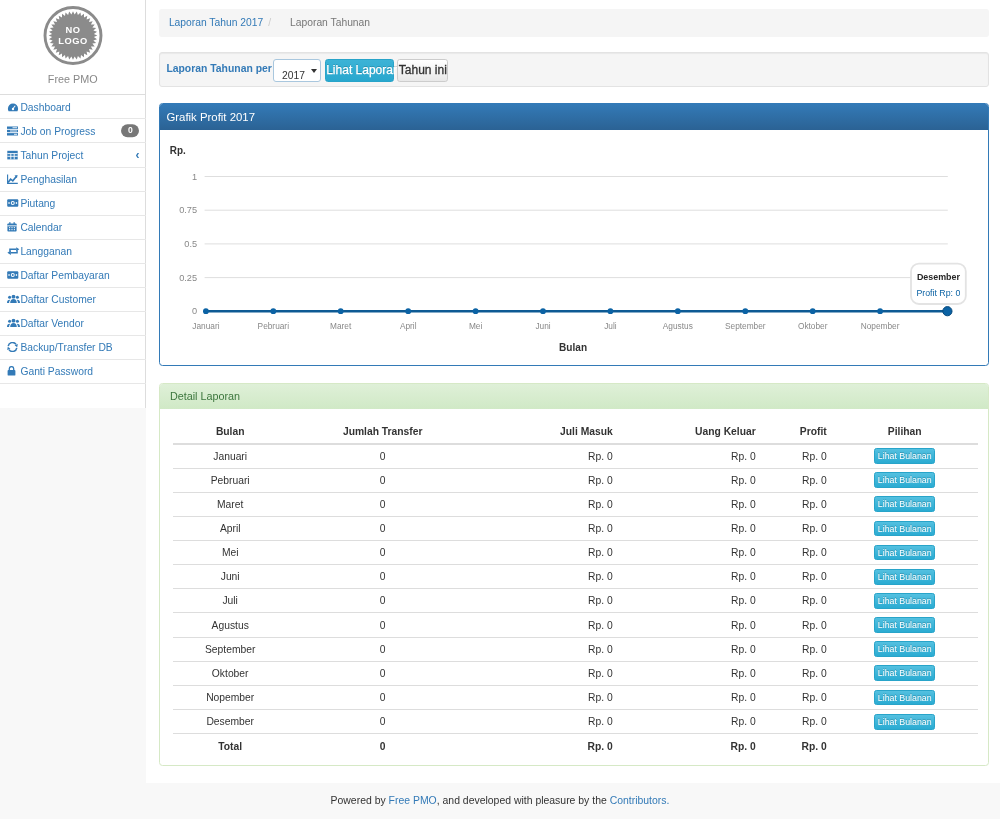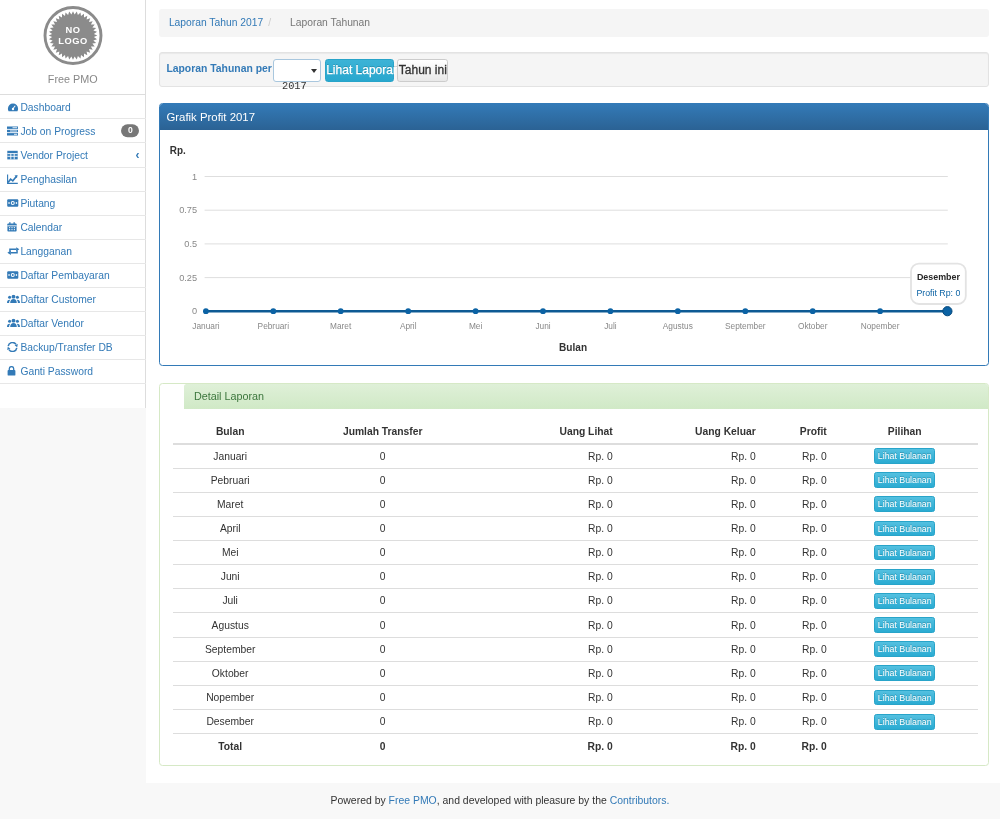--- a/index.html
+++ b/index.html
@@ -17,30 +17,30 @@
 #menu li svg { position:absolute; left:7.2px; top:50%; transform:translateY(-50%); }
 .badge0 { position:absolute; right:7px; top:50%; transform:translateY(-50%); background:#777; color:#fff; font-size:8.6px; font-weight:bold; border-radius:8px; width:18px; height:13.5px; line-height:13.5px; text-align:center; }
 .chev { position:absolute; right:7px; top:50%; transform:translateY(-50%); color:#337ab7; font-size:12px; font-weight:bold; line-height:10px; }
 
 #breadcrumb { position:absolute; left:13px; top:9.1px; width:830px; height:28px; background:#f5f5f5; border-radius:3px; font-size:10.3px; line-height:28px; padding-left:9.5px; }
 #breadcrumb .sep { color:#ccc; padding:0 7px 0 5px; }
 #breadcrumb .active { color:#777;padding-left:12px; }
 #well { position:absolute; left:13px; top:52.2px; width:830px; height:34.8px; background:#f5f5f5; border:1px solid #e3e3e3; border-radius:3px; box-shadow:inset 0 1px 1px rgba(0,0,0,.05); }
 #well label { position:absolute; left:6px; top:10px; color:#337ab7; font-weight:bold; font-size:10.4px; white-space:nowrap; }
 #selyear { position:absolute; left:112.6px; top:6.2px; width:48.5px; height:22.3px; background:#fff; border:1px solid #a9c7de; border-radius:3px; font-size:10.3px; color:#333; }
-#selyear .yr { position:absolute; left:8px; top:20px;font-family:Liberation Mono, monospace; }
+#selyear .yr { position:absolute; left:8px; top:10px; }
 #selyear .arr { position:absolute; right:3.5px; top:9px; width:0; height:0; border-left:3.4px solid transparent; border-right:3.4px solid transparent; border-top:4px solid #333; }
 .btn { display:inline-block; text-align:center; border-radius:2.8px; font-size:12px; position:absolute; white-space:nowrap; }
 #btn-lihat { left:164.8px; top:6.2px; width:68.6px; height:22.3px; line-height:21px; color:#fff; background:linear-gradient(#3cb3d6,#28a7ce); border:1px solid #28a4c9; text-shadow:0 -1px 0 rgba(0,0,0,.2); -webkit-text-stroke:0.25px #fff; }
 #btn-tahun { left:236.9px; top:6.2px; width:51.1px; height:22.3px; line-height:21px; color:#333; background:linear-gradient(#fff,#e8e8e8); border:1px solid #ccc; -webkit-text-stroke:0.3px #333; }
 
 .panel { position:absolute; left:13px; width:830px; border-radius:3.5px; }
 #panel1 { top:103px; height:263.4px; border:1px solid #337ab7; }
 #panel1 .phead { height:26.3px; background:linear-gradient(#337ab7,#2b6294); color:#fff; font-size:11.4px; line-height:26px; padding-left:6px; border-radius:2.5px 2.5px 0 0; }
-#panel2 { top:383.1px; height:383.4px; border:1px solid #d6e9c6;padding-left:24px; }
+#panel2 { top:383.1px; height:383.4px; border:1px solid #d6e9c6; }
 #panel2 .phead { height:24.6px; background:linear-gradient(#dff0d8,#d0e9c6); color:#3c763d; font-size:10.8px; line-height:24px; padding-left:9.5px; border-radius:2.5px 2.5px 0 0; }
 
 #dtable { position:absolute; left:12.3px; top:36.9px; width:805px; border-collapse:collapse; table-layout:fixed; font-size:10.3px; color:#333; }
 #dtable th { font-weight:bold; border-bottom:2px solid #ddd; height:22.9px; padding:0 5px; }
 #dtable td { border-top:1px solid #ddd; height:24.17px; padding:0 5px; }
 #dtable .c { text-align:center; }
 #dtable .r { text-align:right; }
 .btnxs { display:inline-block; width:61px; height:15.8px; line-height:14.5px; font-size:8.8px; color:#fff; text-align:center; background:linear-gradient(#54c0e0,#2aabd2); border:1px solid #28a4c9; border-radius:2.5px; text-shadow:0 -1px 0 rgba(0,0,0,.2); }
 
 #footer { position:absolute; left:0; top:783px; width:1000px; height:36px; text-align:center; }
@@ -111,21 +111,21 @@
           <col style="width:190px">
           <col style="width:140px">
           <col style="width:143px">
           <col style="width:71px">
           <col style="width:146px">
         </colgroup>
       <thead>
           <tr>
             <th class="c">Bulan</th>
             <th class="c">Jumlah Transfer</th>
-            <th class="r">Uang Lihat</th>
+            <th class="r">Juli Masuk</th>
             <th class="r">Uang Keluar</th>
             <th class="r">Profit</th>
             <th class="c">Pilihan</th>
           </tr>
         </thead>
       <tbody id="tbody">
       <tr>
             <td class="c">Januari</td>
             <td class="c">0</td>
             <td class="r">Rp. 0</td>
@@ -267,21 +267,21 @@
     <li>
         <svg width="11" height="10" viewBox="0 0 11 10">
           <rect x="0.3" y="0.8" width="10.4" height="8.6" fill="#337ab7"></rect>
           <g stroke="#fff" stroke-width="0.9">
             <line x1="0.3" y1="3.6" x2="10.7" y2="3.6"></line>
             <line x1="0.3" y1="6.3" x2="10.7" y2="6.3"></line>
             <line x1="3.8" y1="3.6" x2="3.8" y2="9.4"></line>
             <line x1="7.2" y1="3.6" x2="7.2" y2="9.4"></line>
           </g>
         </svg>
-        <a href="#">Vendor Project</a>
+        <a href="#">Tahun Project</a>
         <span class="chev">‹</span>
       </li>
     <li>
         <svg width="11" height="10" viewBox="0 0 11 10">
           <path fill="none" stroke="#337ab7" stroke-width="1.6" d="M1 8.5 L3.6 5.2 L5.8 6.8 L9.5 2.2"></path>
           <path fill="#337ab7" d="M9.9 4.2 L7.5 1.6 L10.6 1 Z"></path>
           <path fill="none" stroke="#337ab7" stroke-width="1.1" d="M0.6 0.5 L0.6 9.4 L10.8 9.4"></path>
         </svg>
         <a href="#">Penghasilan</a>
       </li>

